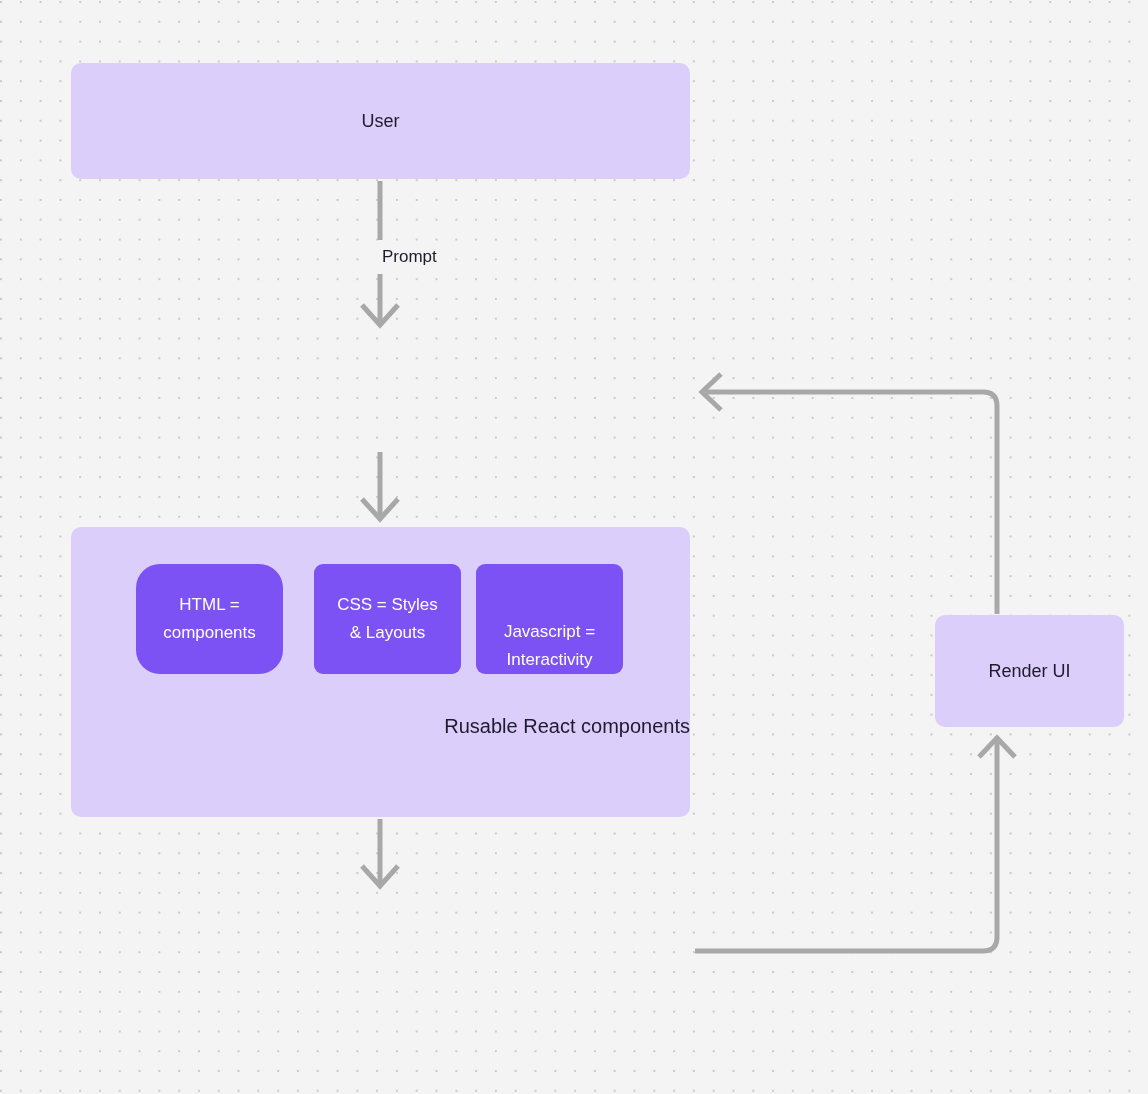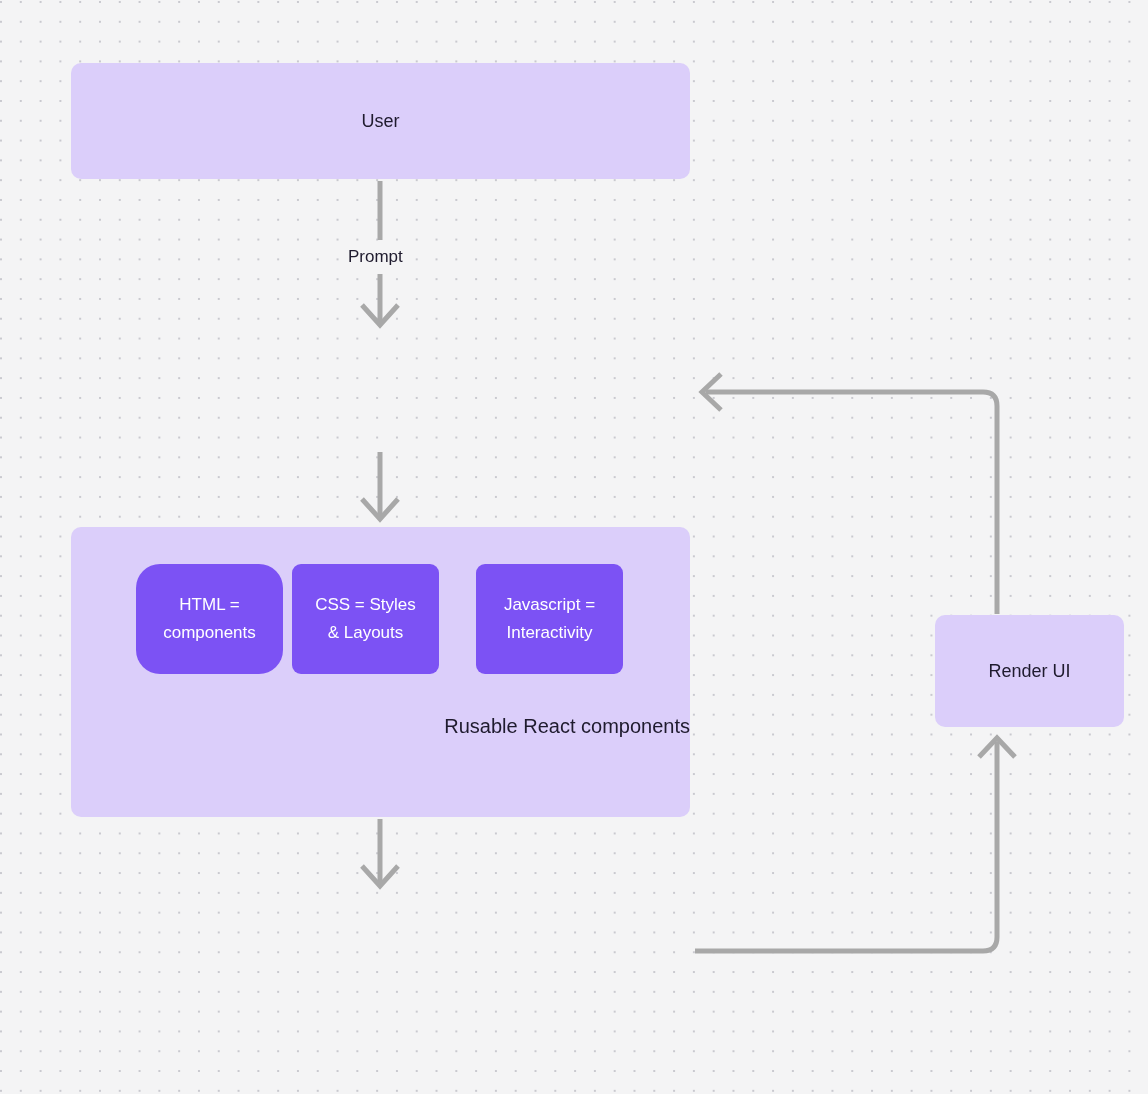--- a/index.html
+++ b/index.html
@@ -54,22 +54,22 @@
   
   #node-user        { left: 71px;  top: 63px;   width: 619px; height: 116px; }
   #node-web         { left: 71px;  top: 333px;  width: 619px; height: 117px; }
   #node-components  { left: 71px;  top: 527px;  width: 619px; height: 290px; }
   #node-vite        { left: 71px;  top: 894px;  width: 619px; height: 115px; }
   #node-render      { left: 935px; top: 615px;  width: 189px; height: 112px; }
 
   #node-components { display: block; }
 
   #inner-html { left: 136px; top: 564px; width: 147px; height: 110px; border-radius: 24px; }
-  #inner-css  { left: 292px; top: 564px; width: 147px; height: 110px; }
-  #inner-js   { left: 476px; top: 564px; width: 147px; height: 110px; }
+  #inner-css  { left: 314px; top: 564px; width: 147px; height: 110px; }
+  #inner-js   { left: 476px; top: 564px; width: 147px; height: 110px; align-items: flex-end; }
 
   #components-caption {
     position: absolute;
     left: 71px;
     top: 715px;
     width: 619px;
     text-align: right;
     font-size: 20px;
     color: #1f1b2e;
     font-family: "Liberation Sans", sans-serif;
@@ -97,20 +97,21 @@
   }
 
   .edge-label {
     position: absolute;
     font-size: 17px;
     color: #1f1b2e;
     background-color: #f4f4f5;
     padding: 1px 7px;
     font-family: "Liberation Sans", sans-serif;
     white-space: nowrap;
+    margin-left: 34px;
   }
 </style>
 </head>
 <body>
 
 <div id="canvas">
 
   <div class="node node-outer" id="node-user">
     <span>User</span>
   </div>

